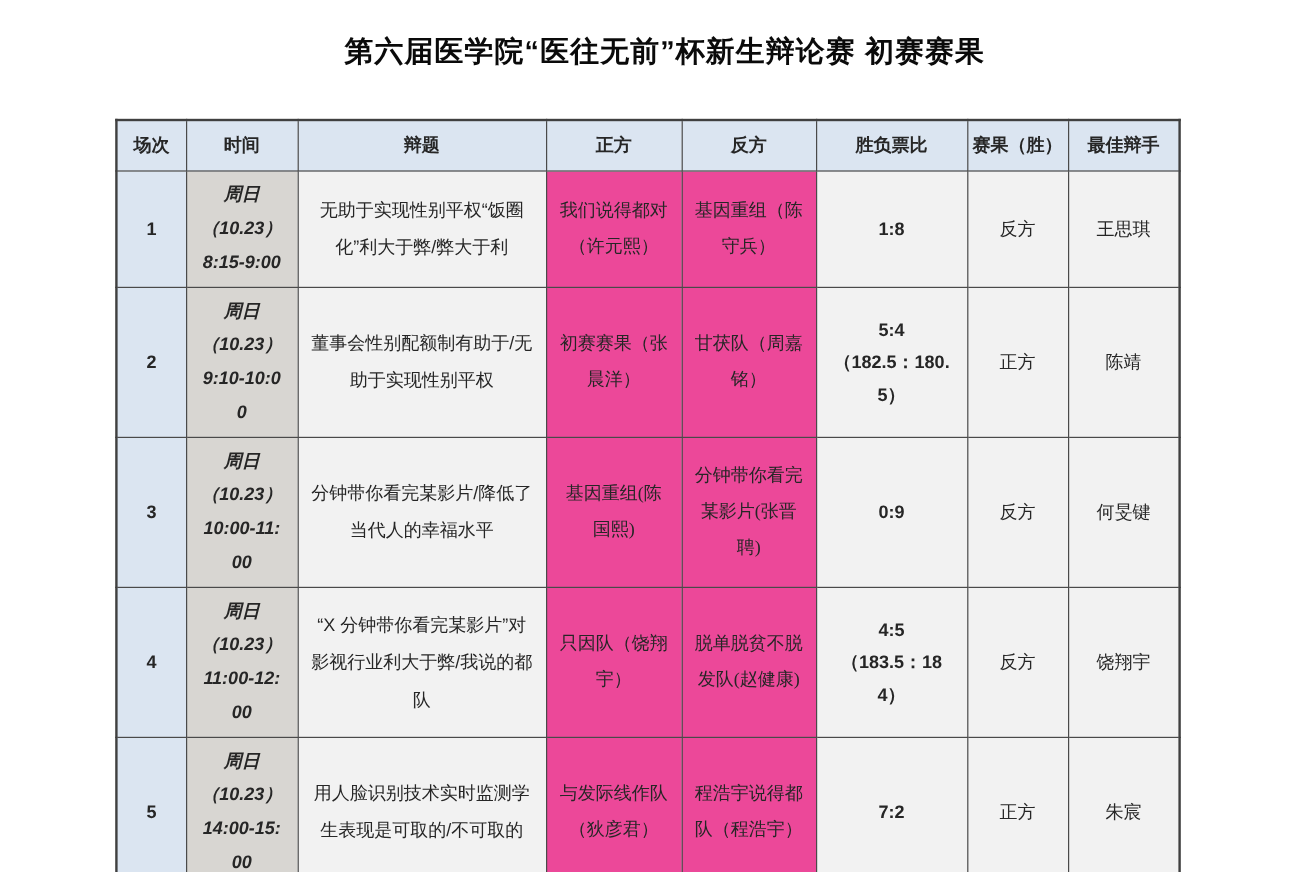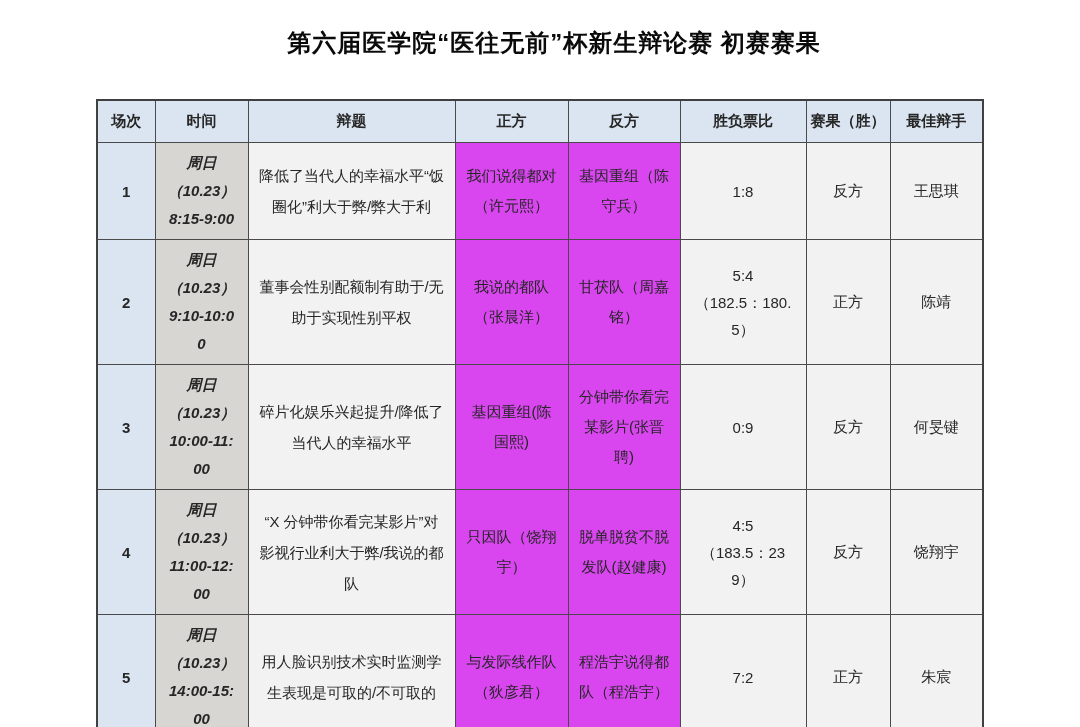--- a/index.html
+++ b/index.html
@@ -48,26 +48,27 @@
     font-weight:600;
     padding:6px 4px;
   }
   td.c-time div{line-height:28px;font-style:italic;}
   td.c-topic{
     background:#f2f2f2;
     line-height:31px;
     padding:6px 13px;
   }
   td.c-team{
-    background:#d946ef;
+    background:#ec4899;
     line-height:30px;
+    font-family:Liberation Serif, serif;
   }
   td.c-score{
     background:#f2f2f2;
-    font-weight:400;
+    font-weight:700;
   }
   td.c-score div{line-height:27px;}
   td.c-result, td.c-best{
     background:#f2f2f2;
   }
   tr.data-row{height:91px;}
 </style>
 </head>
 <body>
 
@@ -97,55 +98,55 @@
     </tr>
   </thead>
   <tbody>
     <tr class="data-row">
       <td class="c-session">1</td>
       <td class="c-time">
         <div>周日</div>
         <div>（10.23）</div>
         <div>8:15-9:00</div>
       </td>
-      <td class="c-topic">降低了当代人的幸福水平“饭圈化”利大于弊/弊大于利</td>
+      <td class="c-topic">无助于实现性别平权“饭圈化”利大于弊/弊大于利</td>
       <td class="c-team">我们说得都对（许元熙）</td>
       <td class="c-team">基因重组（陈守兵）</td>
       <td class="c-score">
         <div>1:8</div>
         <div></div>
       </td>
       <td class="c-result">反方</td>
       <td class="c-best">王思琪</td>
     </tr>
     <tr class="data-row">
       <td class="c-session">2</td>
       <td class="c-time">
         <div>周日</div>
         <div>（10.23）</div>
         <div>9:10-10:00</div>
       </td>
       <td class="c-topic">董事会性别配额制有助于/无助于实现性别平权</td>
-      <td class="c-team">我说的都队（张晨洋）</td>
+      <td class="c-team">初赛赛果（张晨洋）</td>
       <td class="c-team">甘茯队（周嘉铭）</td>
       <td class="c-score">
         <div>5:4</div>
         <div>（182.5：180.5）</div>
       </td>
       <td class="c-result">正方</td>
       <td class="c-best">陈靖</td>
     </tr>
     <tr class="data-row">
       <td class="c-session">3</td>
       <td class="c-time">
         <div>周日</div>
         <div>（10.23）</div>
         <div>10:00-11:00</div>
       </td>
-      <td class="c-topic">碎片化娱乐兴起提升/降低了当代人的幸福水平</td>
+      <td class="c-topic">分钟带你看完某影片/降低了当代人的幸福水平</td>
       <td class="c-team">基因重组(陈国熙)</td>
       <td class="c-team">分钟带你看完某影片(张晋聘)</td>
       <td class="c-score">
         <div>0:9</div>
         <div></div>
       </td>
       <td class="c-result">反方</td>
       <td class="c-best">何旻键</td>
     </tr>
     <tr class="data-row">
@@ -153,21 +154,21 @@
       <td class="c-time">
         <div>周日</div>
         <div>（10.23）</div>
         <div>11:00-12:00</div>
       </td>
       <td class="c-topic">“X 分钟带你看完某影片”对影视行业利大于弊/我说的都队</td>
       <td class="c-team">只因队（饶翔宇）</td>
       <td class="c-team">脱单脱贫不脱发队(赵健康)</td>
       <td class="c-score">
         <div>4:5</div>
-        <div>（183.5：239）</div>
+        <div>（183.5：184）</div>
       </td>
       <td class="c-result">反方</td>
       <td class="c-best">饶翔宇</td>
     </tr>
     <tr class="data-row">
       <td class="c-session">5</td>
       <td class="c-time">
         <div>周日</div>
         <div>（10.23）</div>
         <div>14:00-15:00</div>

